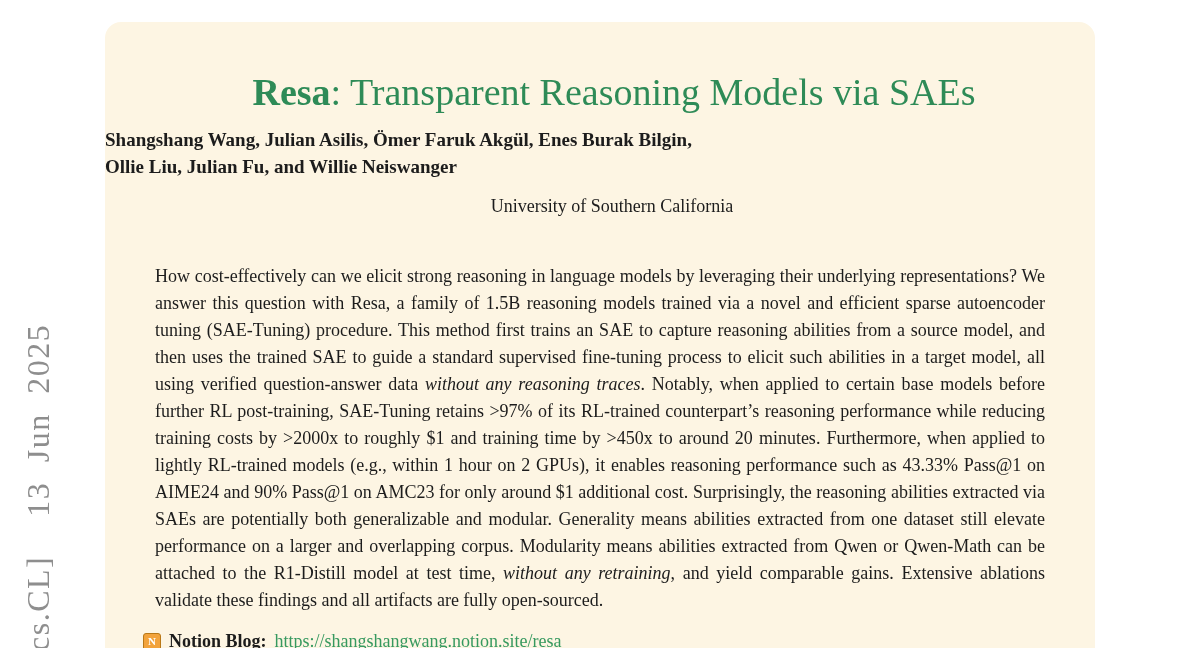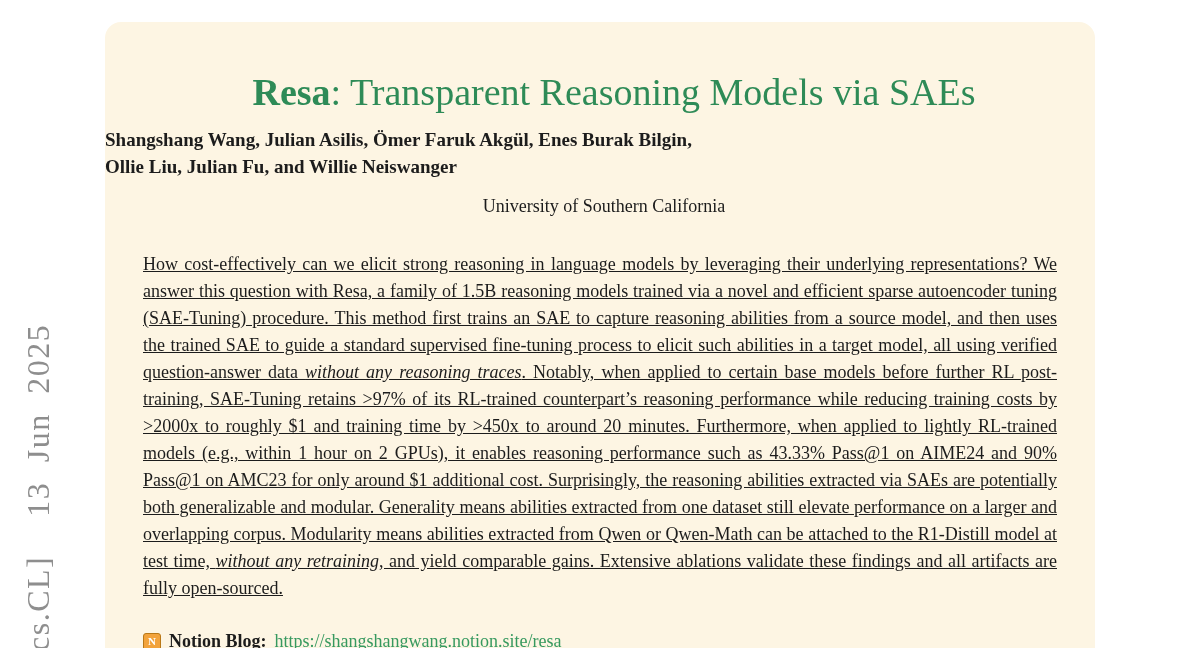--- a/index.html
+++ b/index.html
@@ -64,35 +64,34 @@
     left: 0;
     width: 100%;
     text-align: left;
     font-weight: 700;
     font-size: 19px;
     line-height: 27px;
   }
   .affiliation {
     position: absolute;
     top: 174px;
-    left: 4px;
+    left: 12px;
     width: 100%;
     text-align: center;
     font-size: 18px;
   }
   .abstract {
     position: absolute;
     top: 229px;
     left: 38px;
     right: 38px;
-    margin: 0;
+    margin: 12px;
     font-size: 18px;
     line-height: 27px;
     text-align: justify;
-    text-decoration: underline;
   }
   .abstract i {
     font-style: italic;
   }
   .links-row {
     position: absolute;
     top: 609px;
     left: 38px;
     display: flex;
     align-items: center;

